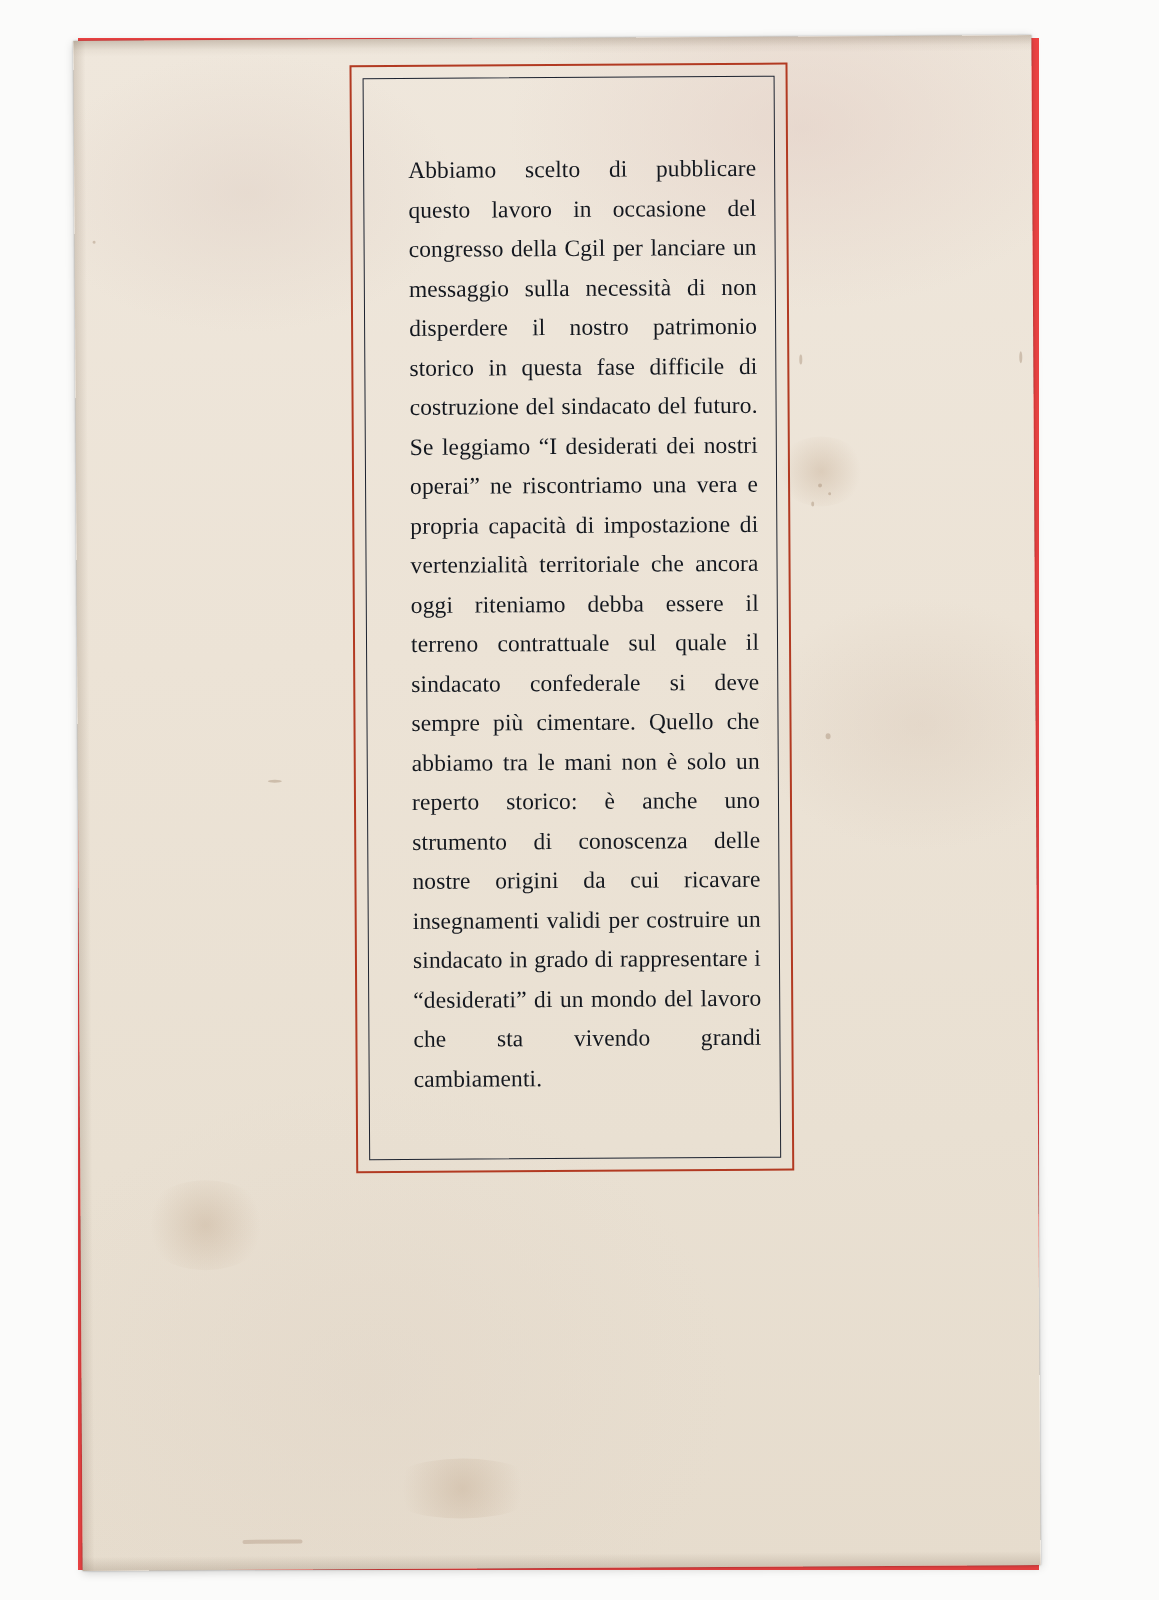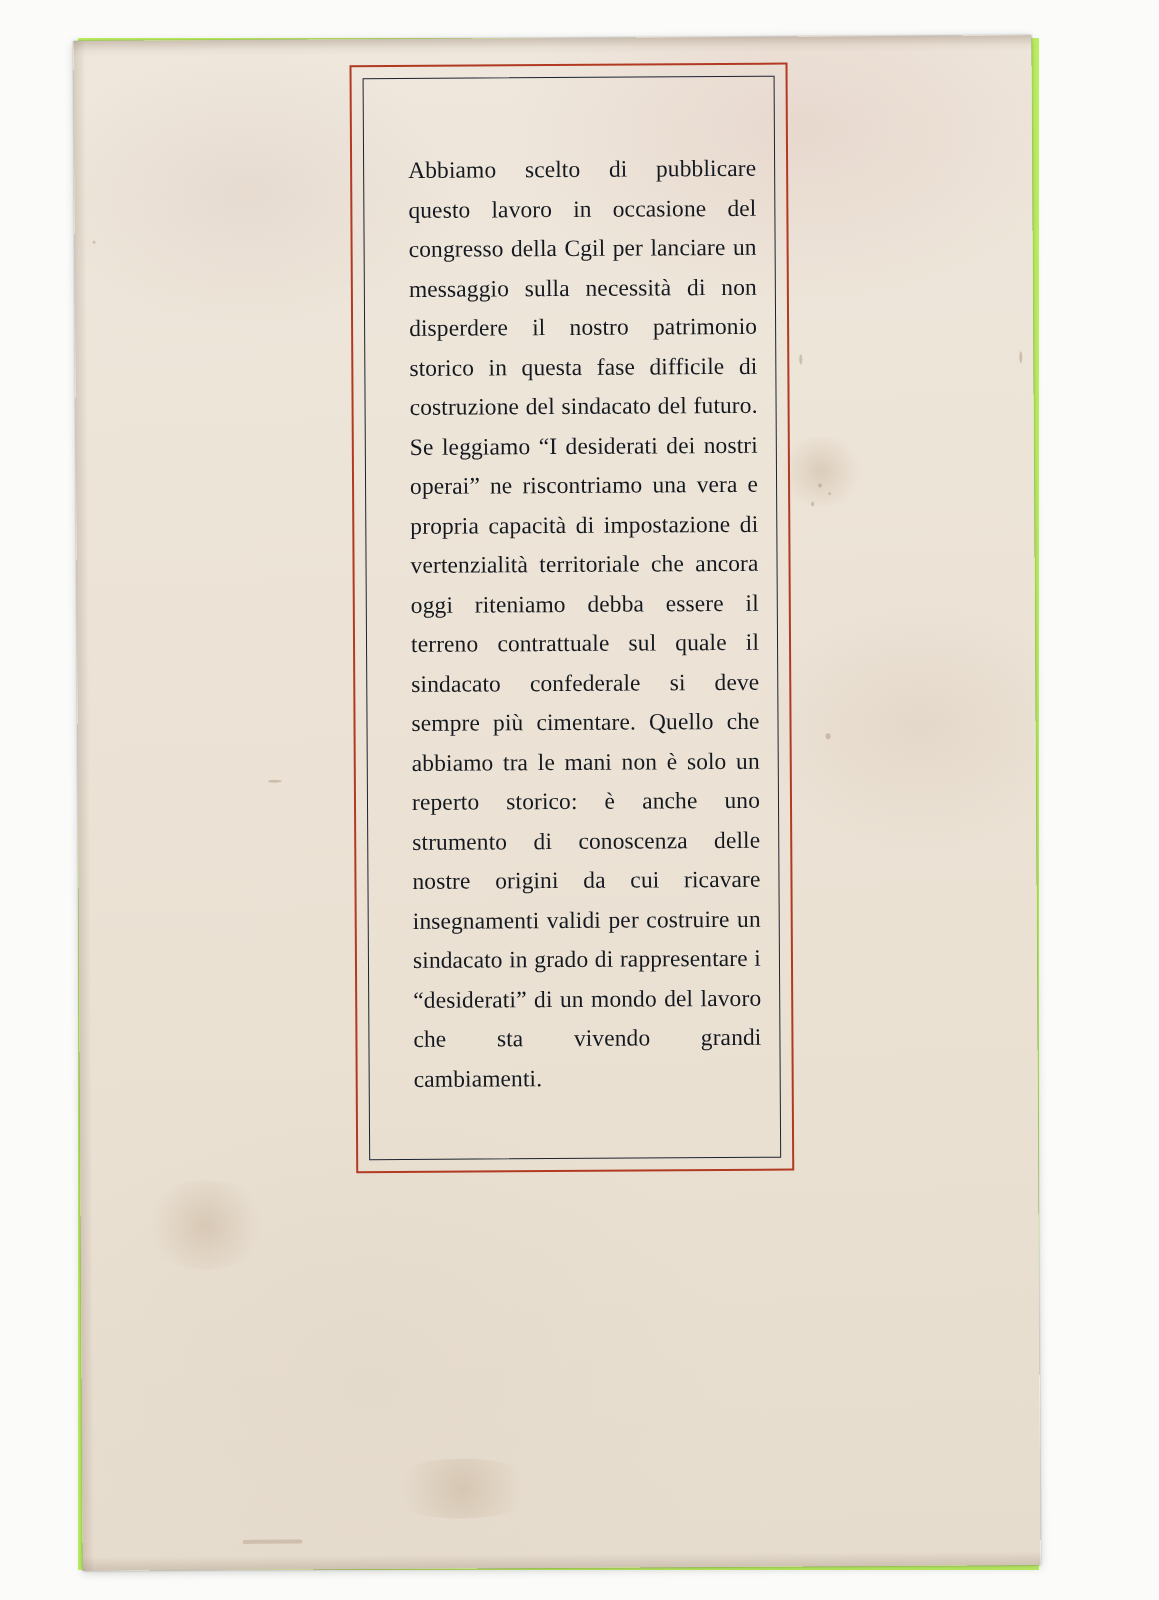--- a/index.html
+++ b/index.html
@@ -12,21 +12,21 @@
     height: 1600px;
     overflow: hidden;
     font-family: "Liberation Serif", serif;
   }
 
   
   #scan {
     position: relative;
     width: 1159px;
     height: 1600px;
-    background: #bef264;
+    background: #ef4444;
   }
 
   
   #cover {
     position: absolute;
     left: 78px;
     top: 38px;
     width: 958px;
     height: 1530px;
     background:

